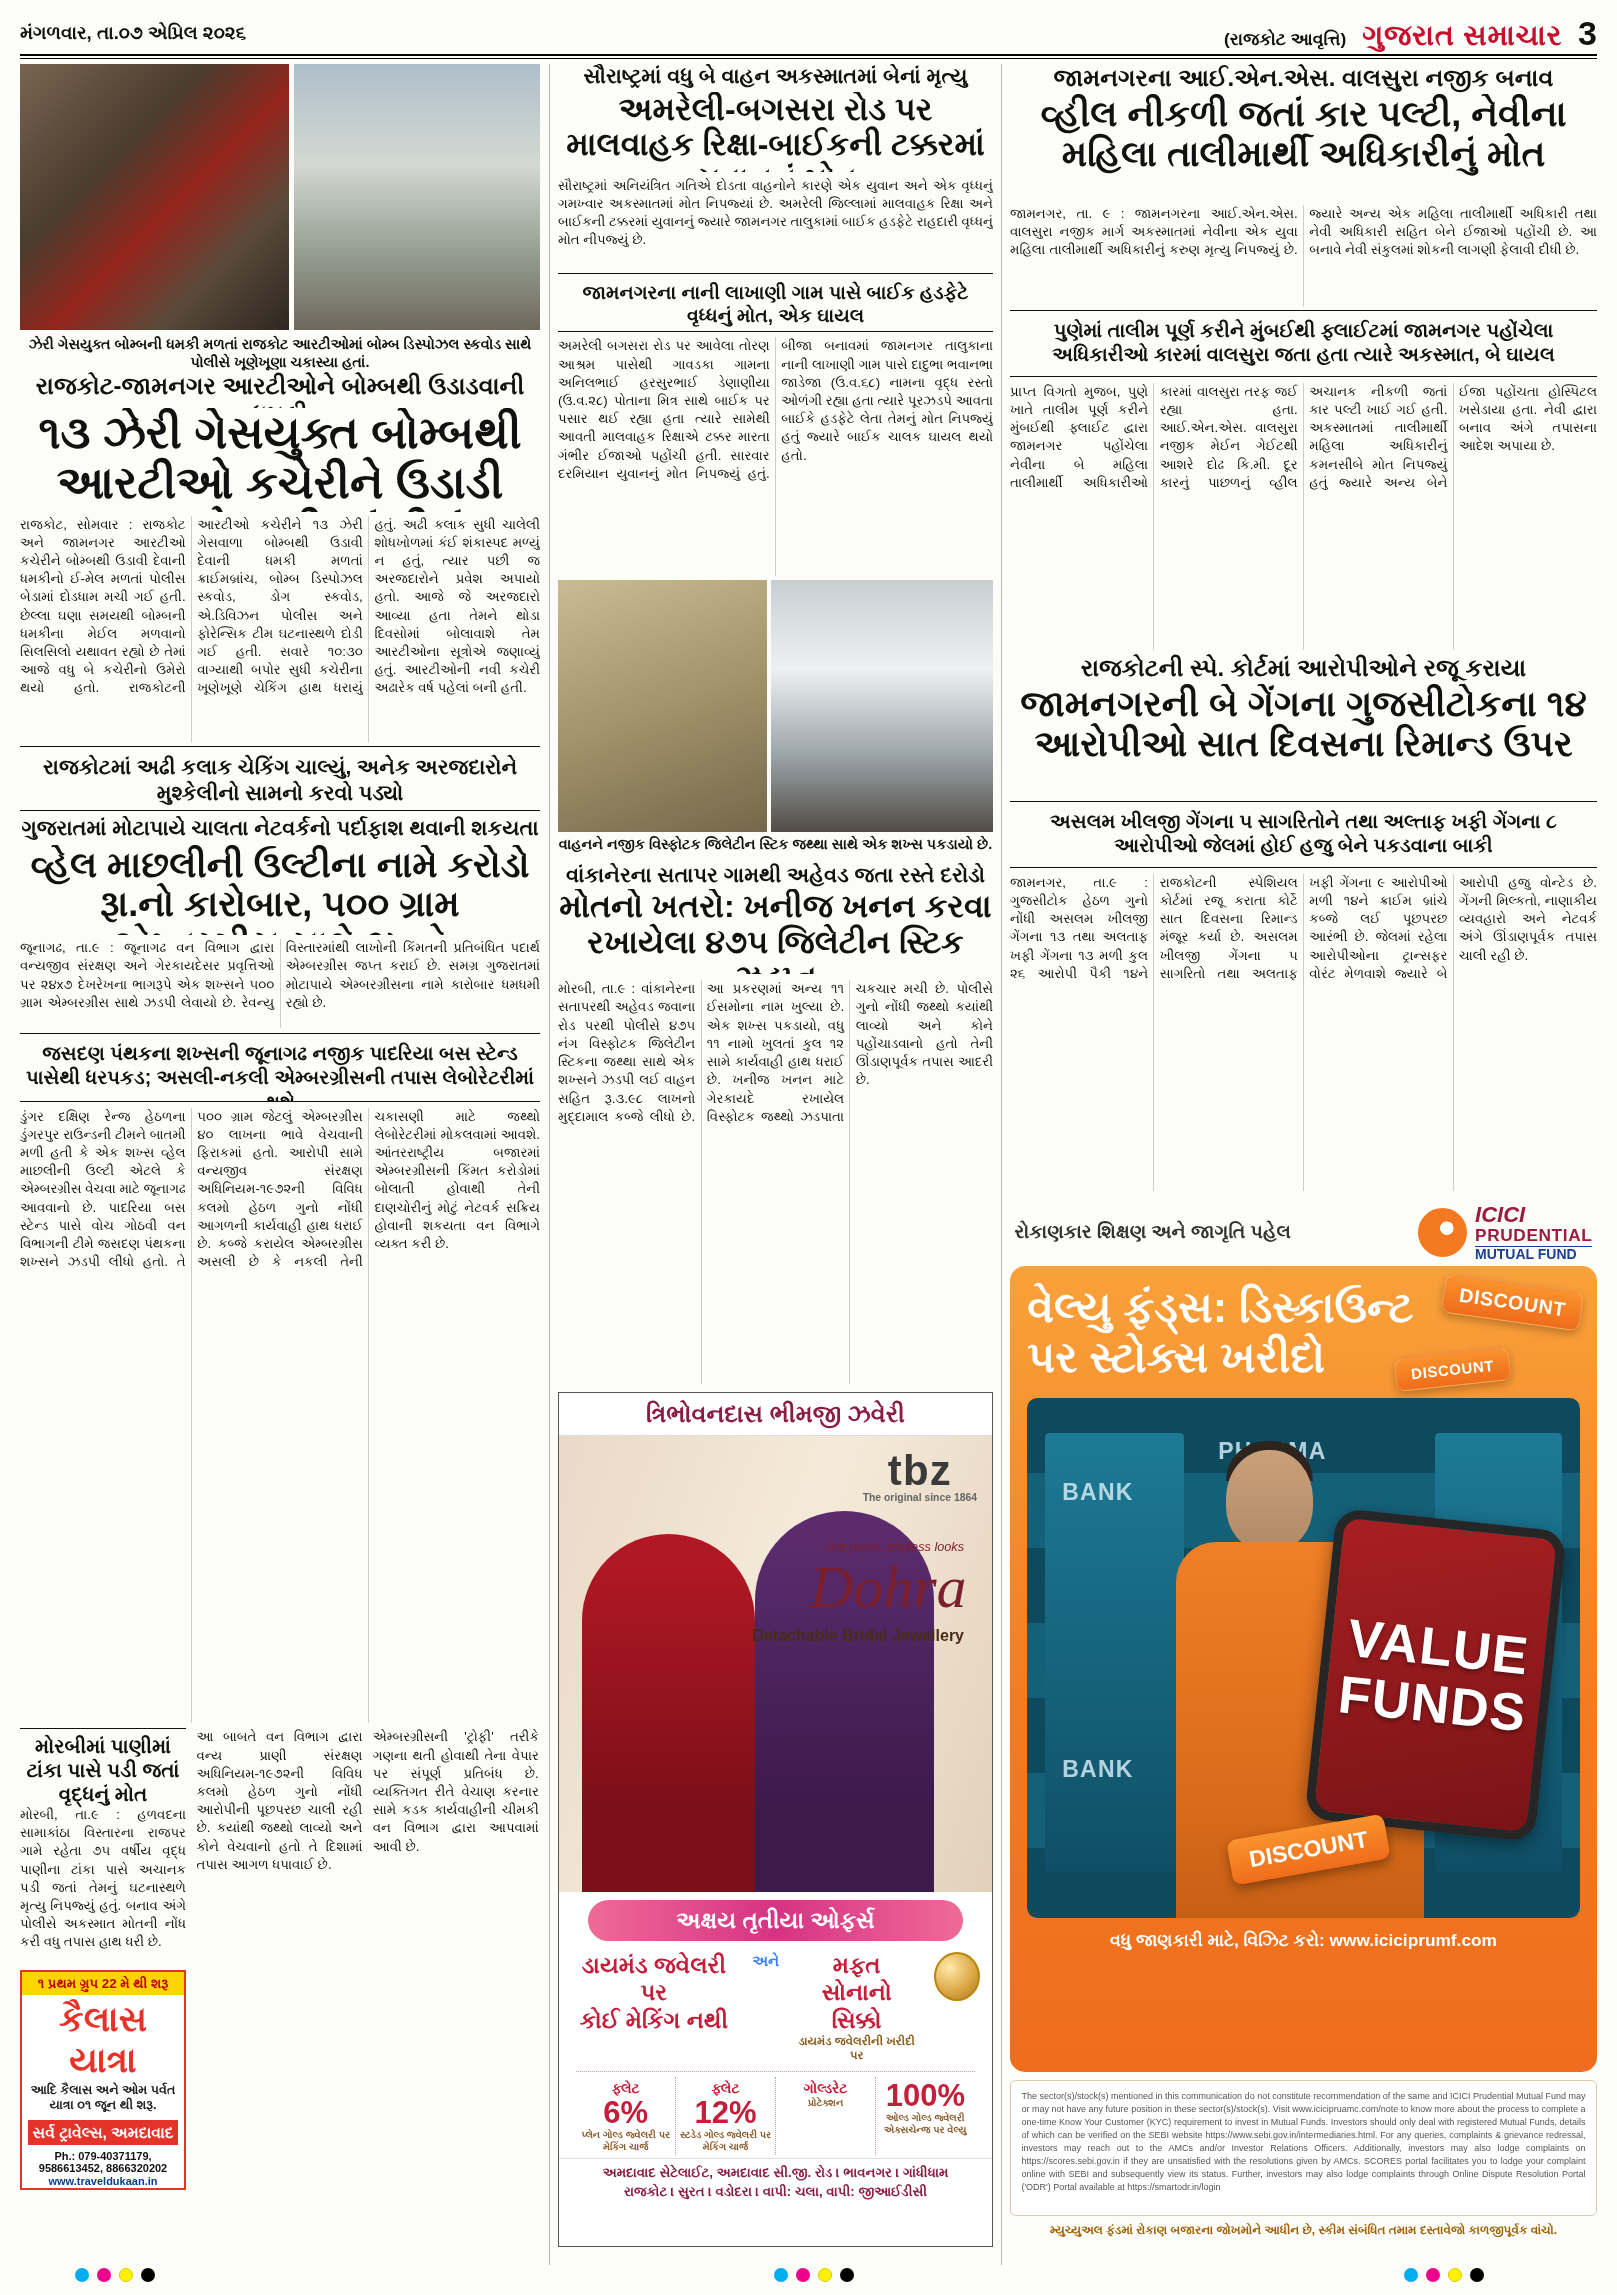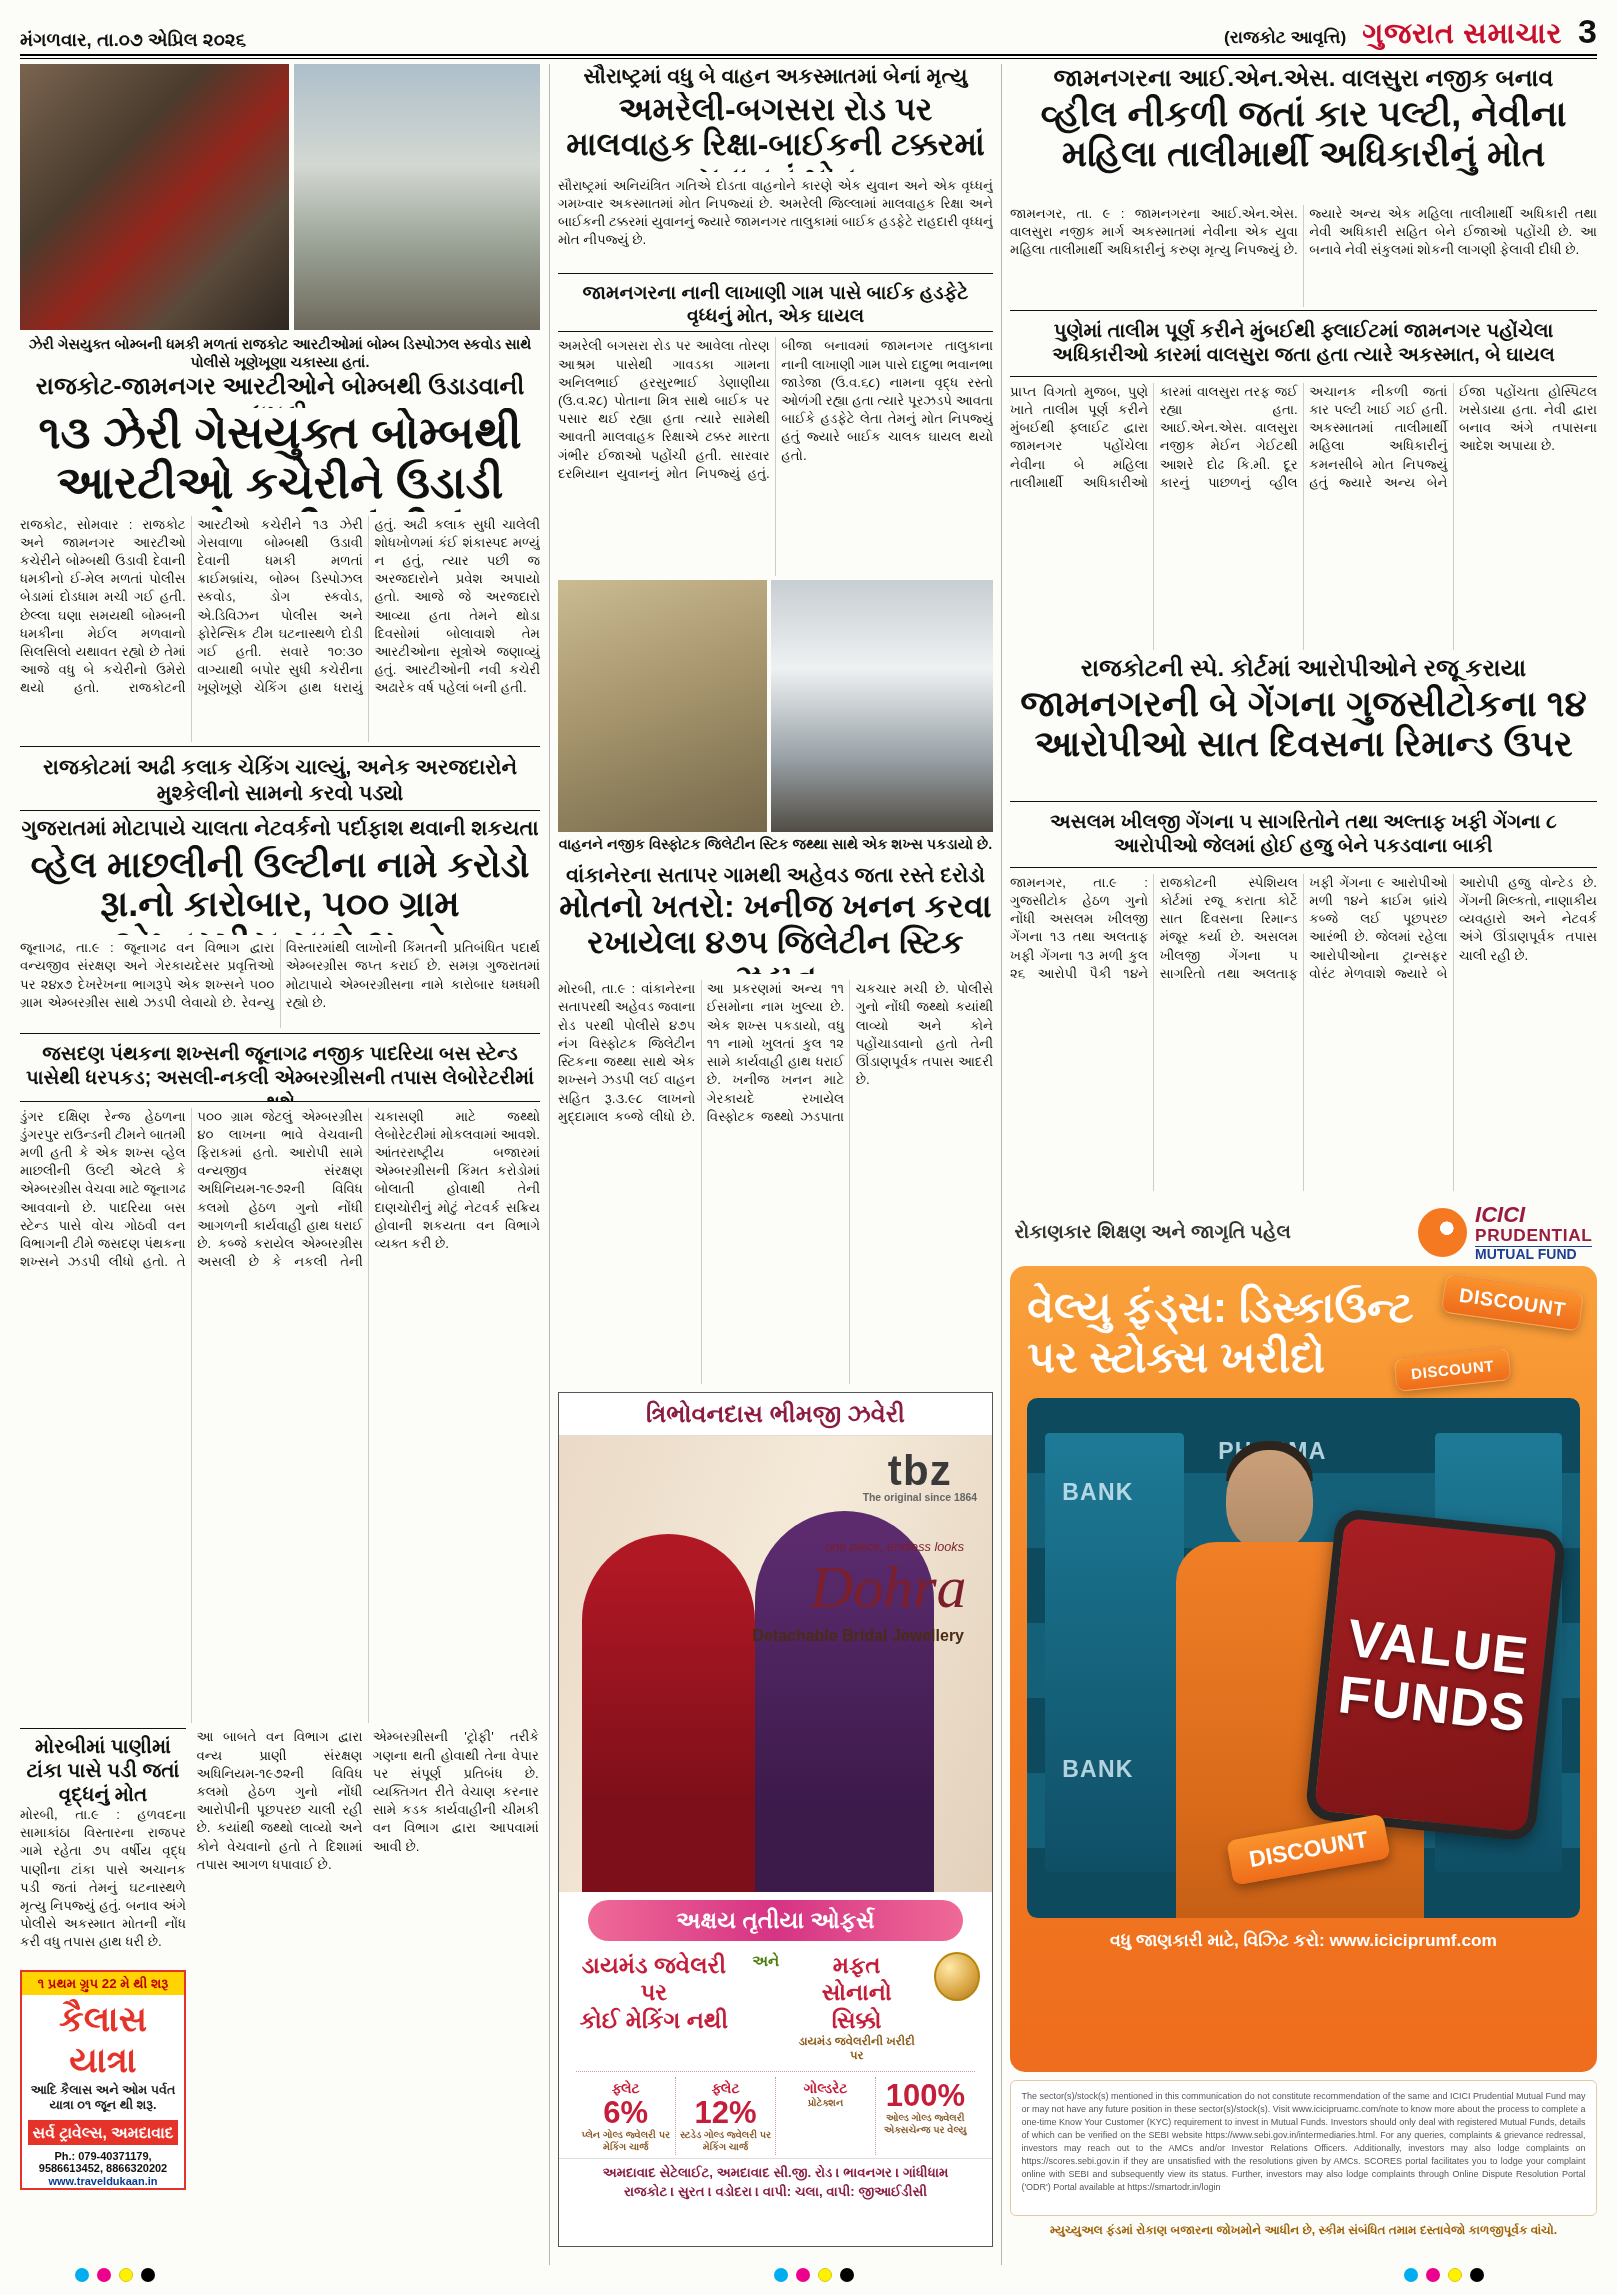--- a/index.html
+++ b/index.html
@@ -1,21 +1,21 @@
 <!DOCTYPE html>
 <html lang="gu" style="font-size:9.2px"><head>
 <meta charset="utf-8">
 <style>
   *{margin:0;padding:0;box-sizing:border-box}
   html,body{background:#d9d9d9}
   .sheet{position:relative;width:1617px;height:2295px;margin:0 auto;background:#fcfcf8;
          font-family:"Liberation Sans","DejaVu Sans",sans-serif;color:#111;overflow:hidden}
 
   
-  .hdr{position:absolute;left:20px;right:20px;top:15px;height:36px;display:flex;align-items:flex-end;justify-content:space-between}
+  .hdr{position:absolute;left:20px;right:20px;top:15px;height:36px;display:flex;align-items:center;justify-content:space-between}
   .hdr-date{font-size:18.5px;font-weight:700}
   .hdr-right{display:flex;align-items:baseline;gap:16px}
   .hdr-edition{font-size:17.3px;font-weight:700}
   .hdr-masthead{font-size:29px;font-weight:800;color:#c8102e;letter-spacing:0.6px}
   .hdr-pageno{font-size:34px;font-weight:800}
   .hdr-rule{position:absolute;left:20px;right:20px;top:54px;border-top:2.9px solid #000}
   .hdr-rule2{position:absolute;left:20px;right:20px;top:58px;border-top:0.6px solid #000}
 
   
   .col{position:absolute;top:64px;height:2201px;overflow:hidden}
@@ -71,21 +71,21 @@
   .tbz-logobox .t{font-size:42px;font-weight:800;letter-spacing:1.2px;line-height:1}
   .tbz-logobox .s{font-size:10.4px;font-weight:700;color:#666}
   .dohra{position:absolute;right:25.4px;top:121px;font-size:60px;color:#7a1f2b;
          font-family:"Liberation Serif","DejaVu Serif",serif;font-style:italic;line-height:1}
   .dohra-sub{position:absolute;right:28px;top:104px;font-size:12.7px;color:#7a1f2b;font-style:italic}
   .dohra-tag{position:absolute;right:28px;top:191px;font-size:16px;font-weight:700;color:#4a2c16}
   .tbz-ribbon{margin:8px 29px 5.8px;background:linear-gradient(90deg,#ef6a97,#d63384,#ef6a97);color:#fff;
               text-align:center;font-size:23px;font-weight:800;padding:7px;border-radius:25.4px}
   .tbz-row1{display:flex;align-items:flex-start;justify-content:center;gap:15px;padding:4.6px 11.6px;color:#c41e3a;text-align:center}
   .tbz-big{font-size:23px;font-weight:800;line-height:1.2}
-  .tbz-and{font-size:15px;font-weight:700;color:#4d7c0f}
+  .tbz-and{font-size:15px;font-weight:700;color:#3b82f6}
   .coin{width:49px;height:49px;border-radius:50%;background:radial-gradient(circle at 32% 30%,#ffe9a8,#e8b postponed 0,#d9a441 60%,#a8752a 100%);background:radial-gradient(circle at 32% 30%,#ffe9a8,#d9a441 60%,#a8752a 100%);border:2.3px solid #b8860b}
   .tbz-free-sub{font-size:11.6px;font-weight:700;color:#8c5a16}
   .tbz-row2{display:flex;border-top:1.2px dotted #c99;margin:3.5px 17.3px;padding-top:5.8px}
   .tbz-cell{flex:1;text-align:center;color:#c41e3a;border-right:1.2px dotted #c99;padding:2.3px}
   .tbz-cell:last-child{border-right:none}
   .tbz-cell .lbl{font-size:14px;font-weight:700}
   .tbz-cell .pct{font-size:31px;font-weight:900;line-height:1.05}
   .tbz-cell .sub{font-size:9.8px;font-weight:700;color:#8a5a2a;line-height:1.2}
   .tbz-addr{font-size:13.3px;font-weight:700;color:#8c1d40;text-align:center;line-height:1.4;padding:4.6px 3.5px 7px;border-top:0.6px solid #ddd}
 

